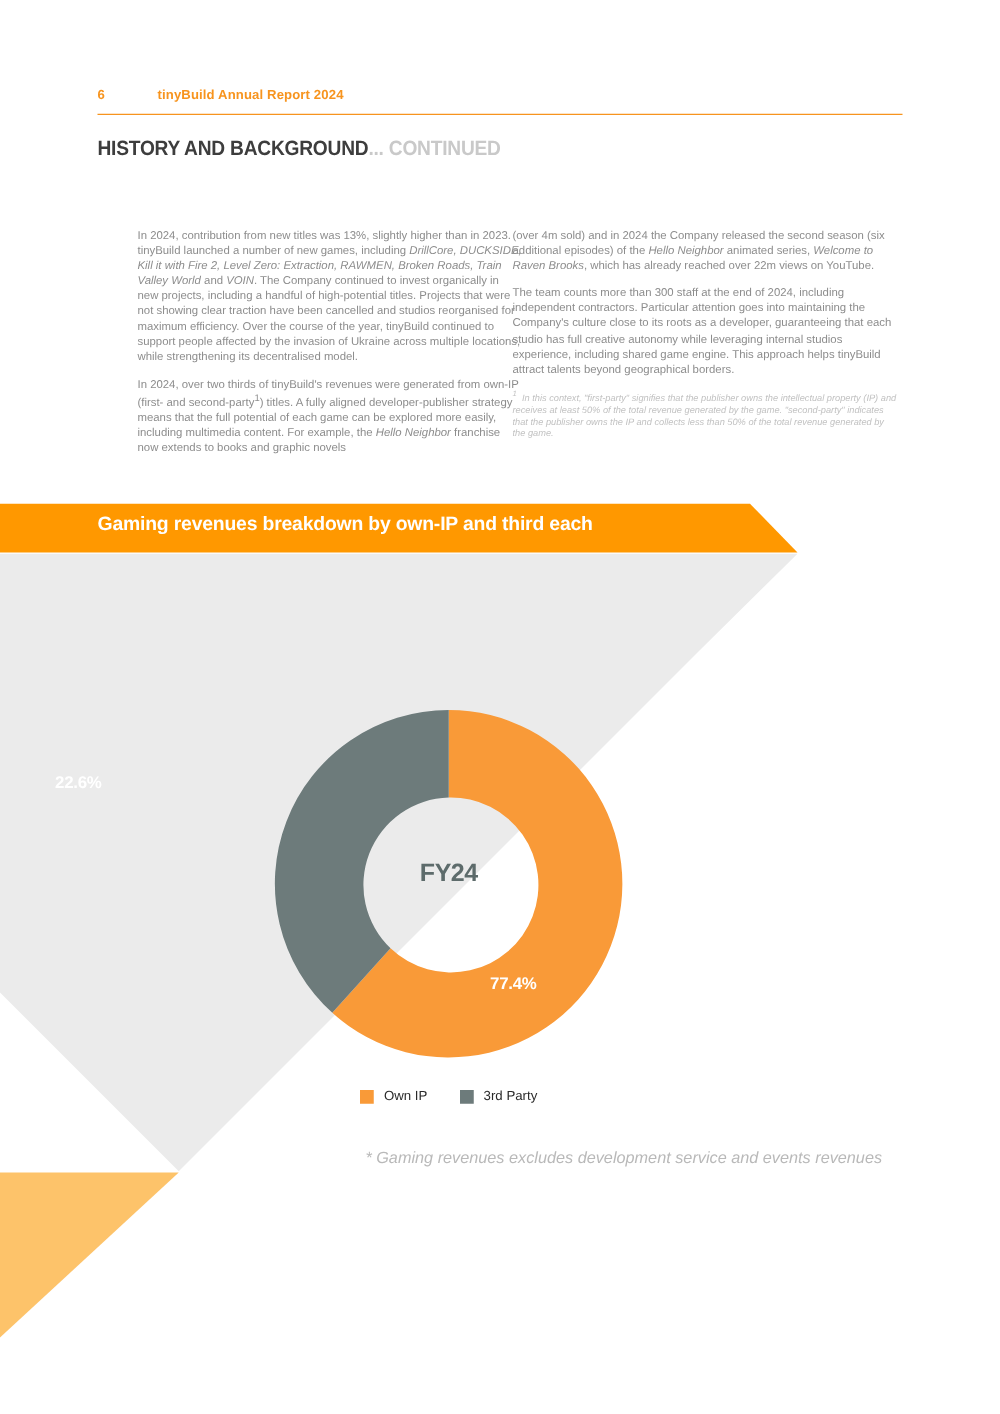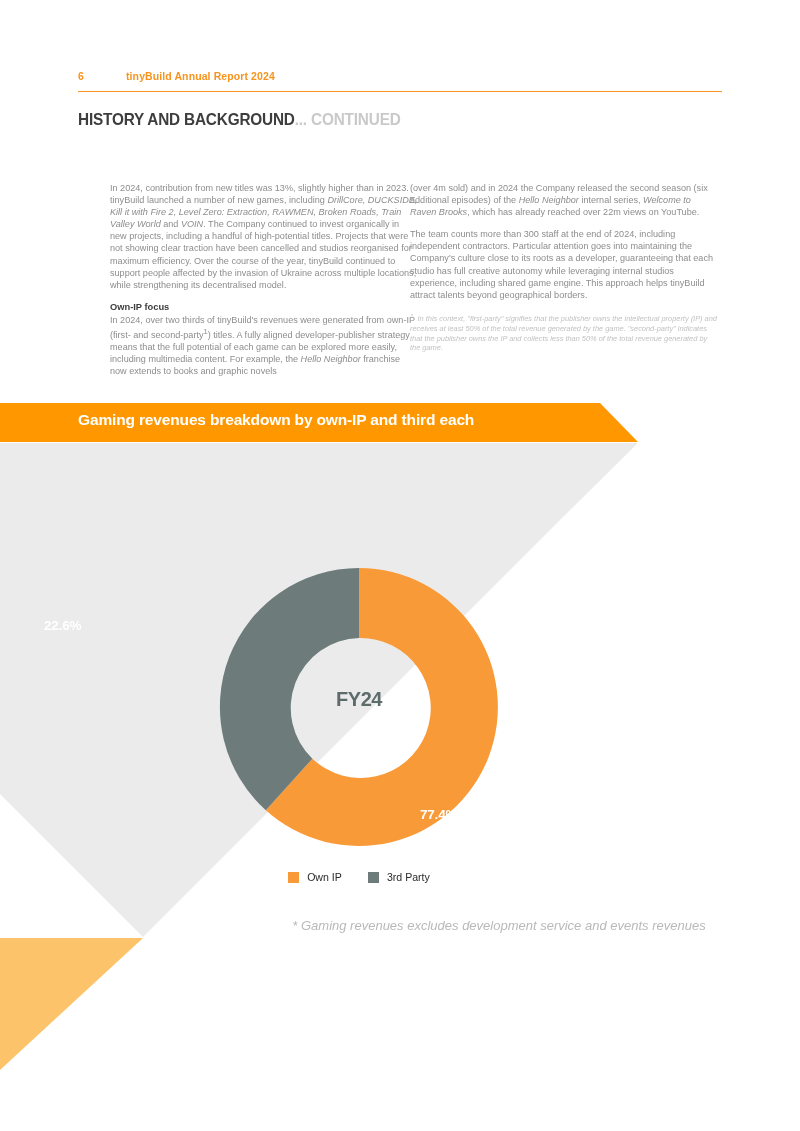--- a/index.html
+++ b/index.html
@@ -107,21 +107,21 @@
   }
   .slice-label {
     position: absolute;
     color: #ffffff;
     font-size: 13.5px;
     font-weight: bold;
     letter-spacing: -0.2px;
     white-space: nowrap;
   }
   .label-third { left: 44px;  top: 618px; }
-  .label-own   { left: 392px; top: 807px; margin-left: 28px; }
+  .label-own   { left: 392px; top: 779px; }
   .center-label {
     position: absolute;
     left: 219px; top: 688px;
     width: 280px;
     text-align: center;
     font-size: 20px;
     font-weight: bold;
     color: #5d6b6b;
     letter-spacing: -0.4px;
   }
@@ -167,26 +167,25 @@
   <div class="header-rule"></div>
 </div>
 
 <div class="section-title">
   <span>HISTORY AND BACKGROUND</span><span class="cont">... CONTINUED</span>
 </div>
 
 <div class="col col-left">
   <p><span>In 2024, contribution from new titles was 13%, slightly higher than in 2023. tinyBuild launched a number of new games, including </span><em>DrillCore, DUCKSIDE, Kill it with Fire 2, Level Zero: Extraction, RAWMEN, Broken Roads, Train Valley World</em><span> and </span><em>VOIN</em><span>. The Company continued to invest organically in new projects, including a handful of high-potential titles. Projects that were not showing clear traction have been cancelled and studios reorganised for maximum efficiency. Over the course of the year, tinyBuild continued to support people affected by the invasion of Ukraine across multiple locations, while strengthening its decentralised model.</span></p>
 
-  <p class="sub-head">Own-IP focus</p>
   <p class="tight"><span>In 2024, over two thirds of tinyBuild's revenues were generated from own-IP (first- and second-party</span><sup>1</sup><span>) titles. A fully aligned developer-publisher strategy means that the full potential of each game can be explored more easily, including multimedia content. For example, the </span><em>Hello Neighbor</em><span> franchise now extends to books and graphic novels</span></p>
 </div>
 
 <div class="col col-right">
-  <p><span>(over 4m sold) and in 2024 the Company released the second season (six additional episodes) of the </span><em>Hello Neighbor</em><span> internal series, </span><em>Welcome to Raven Brooks</em><span>, which has already reached over 22m views on YouTube.</span></p>
+  <p><span>(over 4m sold) and in 2024 the Company released the second season (six additional episodes) of the </span><em>Hello Neighbor</em><span> animated series, </span><em>Welcome to Raven Brooks</em><span>, which has already reached over 22m views on YouTube.</span></p>
 
   <p>The team counts more than 300 staff at the end of 2024, including independent contractors. Particular attention goes into maintaining the Company's culture close to its roots as a developer, guaranteeing that each studio has full creative autonomy while leveraging internal studios experience, including shared game engine. This approach helps tinyBuild attract talents beyond geographical borders.</p>
 
   <p class="footnote"><sup>1</sup>&nbsp; <span>In this context, "first-party" signifies that the publisher owns the intellectual property (IP) and receives at least 50% of the total revenue generated by the game. "second-party" indicates that the publisher owns the IP and collects less than 50% of the total revenue generated by the game.</span></p>
 </div>
 
 <svg class="deco" viewBox="0 0 800 690" width="800" height="690">
 
   <polygon points="0,45 638,45 560,122 560,122 143,539 0,396" fill="#EBEBEB"></polygon>
 

